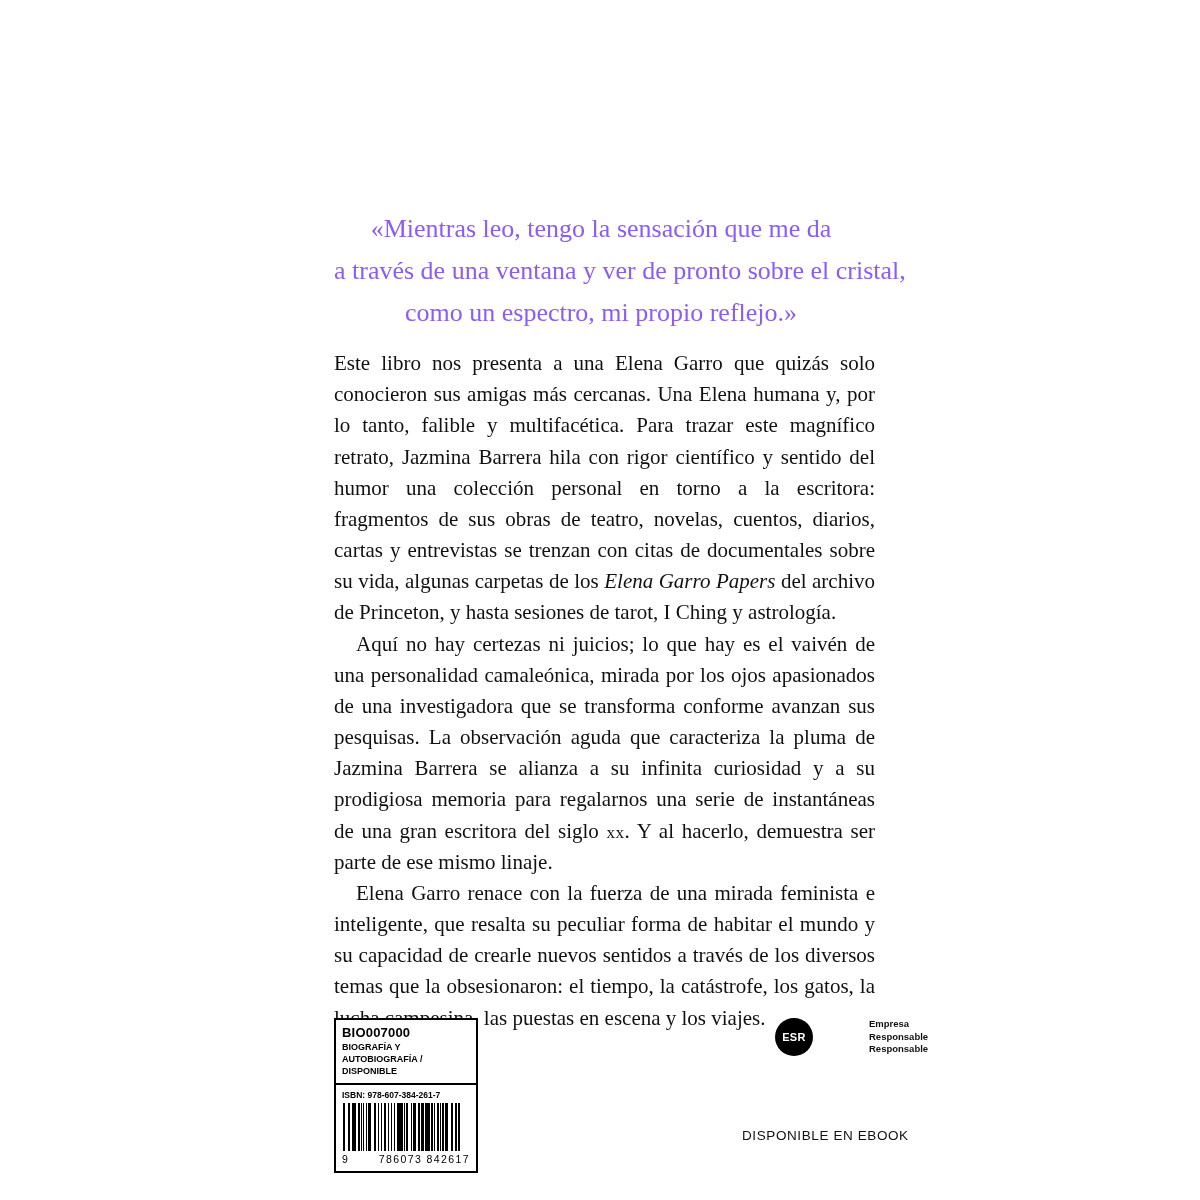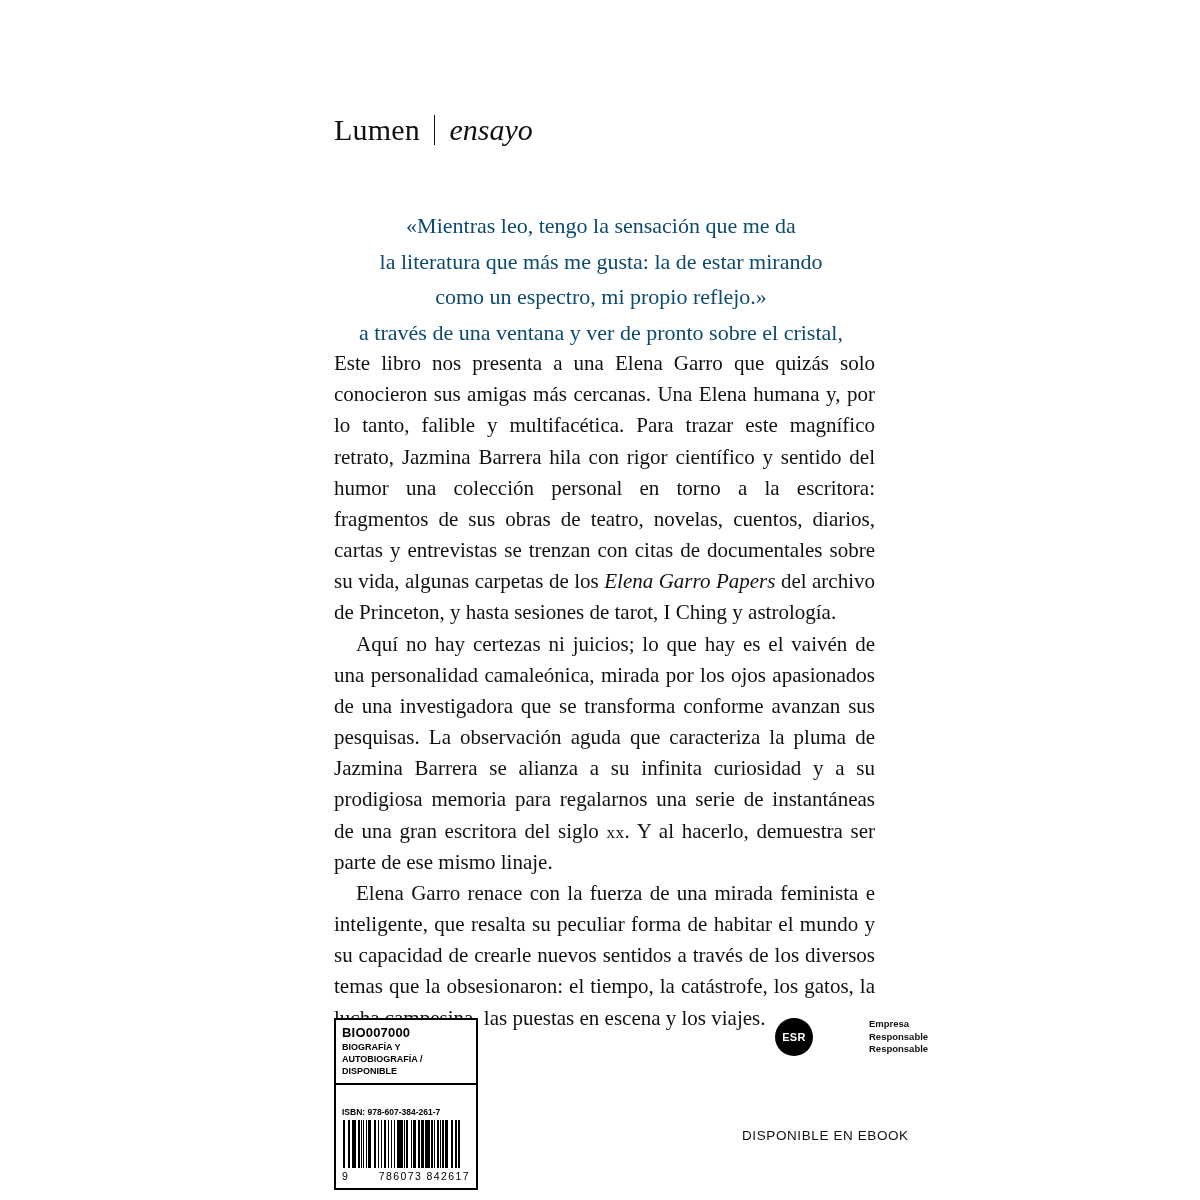--- a/index.html
+++ b/index.html
@@ -53,23 +53,23 @@
     color: #111;
   }
 
   
   .quote {
     position: absolute;
     left: 334px;
     top: 208px;
     width: 534px;
     text-align: center;
-    font-size: 22px;
+    font-size: 26px;
     line-height: 1.62;
-    color: #0c4a6e;
+    color: #8b5cf6;
   }
   .quote div { white-space: nowrap; }
 
   
   .blurb {
     position: absolute;
     left: 334px;
     top: 348px;
     width: 541px;
     font-size: 21px;
@@ -107,21 +107,21 @@
     font-family: "Liberation Sans", sans-serif;
     font-size: 9px;
     font-weight: bold;
     line-height: 1.25;
     margin-top: 1px;
   }
   .isbn-line {
     font-family: "Liberation Sans", sans-serif;
     font-size: 8.5px;
     font-weight: bold;
-    padding: 22px 6px 3px 6px;
+    padding: 5px 6px 3px 6px;
   }
 
   
   .barcode-wrap {
     padding: 0 7px 2px 7px;
   }
   .barcode {
     height: 48px;
     width: 100%;
     display: flex;
@@ -222,31 +222,25 @@
     font-weight: normal;
     letter-spacing: 0.6px;
     color: #111;
   }
 </style>
 </head>
 <body>
 
 <div class="page">
 
-  <div class="imprint">
-    <span class="name">Lumen</span>
-    <span class="rule"></span>
-    <span class="collection">ensayo</span>
-  </div>
 
   <div class="quote">
     <div>«Mientras leo, tengo la sensación que me da</div>
-    <div>la literatura que más me gusta: la de estar mirando</div>
+    <div>a través de una ventana y ver de pronto sobre el cristal,</div>
     <div>como un espectro, mi propio reflejo.»</div>
-    <div>a través de una ventana y ver de pronto sobre el cristal,</div>
   </div>
 
   <div class="blurb">
     <p><span>Este libro nos presenta a una Elena Garro que quizás solo conocieron sus amigas más cercanas. Una Elena humana y, por lo tanto, falible y multifacética. Para trazar este magnífico retrato, Jazmina Barrera hila con rigor científico y sentido del humor una colección personal en torno a la escritora: fragmentos de sus obras de teatro, novelas, cuentos, diarios, cartas y entrevistas se trenzan con citas de documentales sobre su vida, algunas carpetas de los </span><em>Elena Garro Papers</em><span> del archivo de Princeton, y hasta sesiones de tarot, I Ching y astrología.</span></p>
     <p><span>Aquí no hay certezas ni juicios; lo que hay es el vaivén de una personalidad camaleónica, mirada por los ojos apasionados de una investigadora que se transforma conforme avanzan sus pesquisas. La observación aguda que caracteriza la pluma de Jazmina Barrera se alianza a su infinita curiosidad y a su prodigiosa memoria para regalarnos una serie de instantáneas de una gran escritora del siglo </span><span class="smallcaps">xx</span><span>. Y al hacerlo, demuestra ser parte de ese mismo linaje.</span></p>
     <p>Elena Garro renace con la fuerza de una mirada feminista e inteligente, que resalta su peculiar forma de habitar el mundo y su capacidad de crearle nuevos sentidos a través de los diversos temas que la obsesionaron: el tiempo, la catástrofe, los gatos, la lucha campesina, las puestas en escena y los viajes.</p>
   </div>
 
   <div class="bisac-box">
     <div class="bisac-top">

